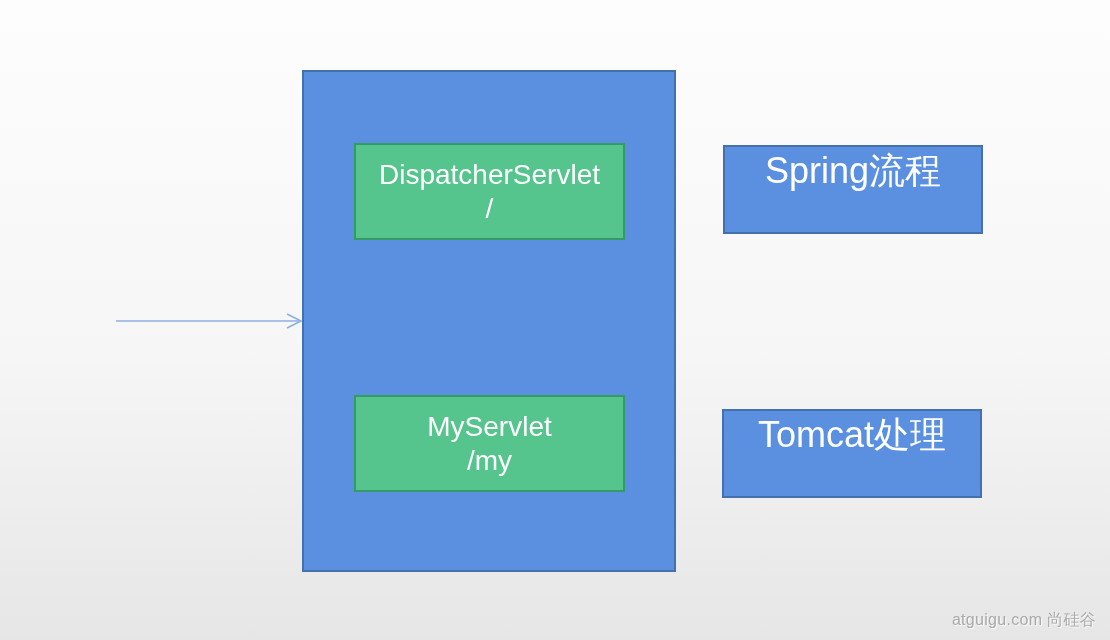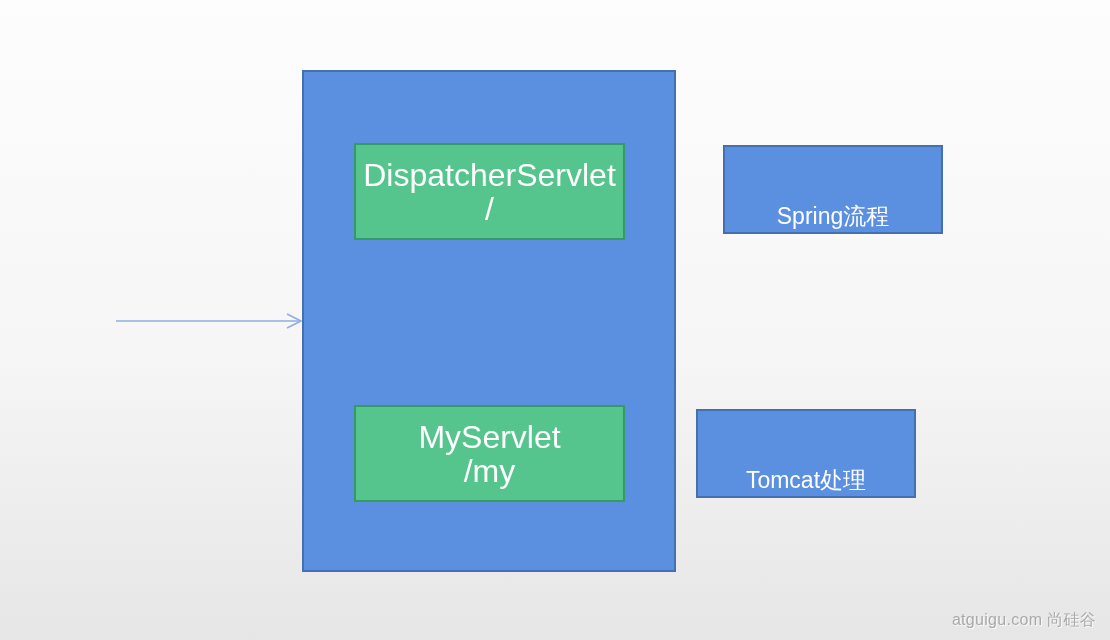--- a/index.html
+++ b/index.html
@@ -30,42 +30,42 @@
     width: 271px;
     height: 97px;
     background: var(--box-green-fill, #55c48d);
     border: 2px solid var(--box-green-border, #339b63);
     box-sizing: border-box;
     display: flex;
     flex-direction: column;
     align-items: center;
     justify-content: center;
     color: #ffffff;
-    font-size: 32px;
+    font-size: 28px;
     line-height: 34px;
     text-align: center;
   }
   .servlet-box.top { top: 71px; }
-  .servlet-box.bottom { top: 333px; }
+  .servlet-box.bottom { top: 323px; }
   .side-label {
     position: absolute;
-    width: 220px;
+    width: 260px;
     height: 89px;
     background: var(--box-blue-fill, #5b90e0);
     border: 2px solid var(--box-blue-border, #4470ae);
     box-sizing: border-box;
     display: flex;
-    align-items: flex-end;
+    align-items: flex-start;
     justify-content: center;
     color: #ffffff;
-    font-size: 23px;
+    font-size: 36px;
     text-align: center;
   }
   .side-label.spring { left: 723px; top: 145px; }
-  .side-label.tomcat { left: 696px; top: 409px; }
+  .side-label.tomcat { left: 722px; top: 409px; }
   .request-arrow {
     position: absolute;
     left: 115px;
     top: 310px;
     width: 188px;
     height: 22px;
   }
   .watermark {
     position: absolute;
     right: 14px;

